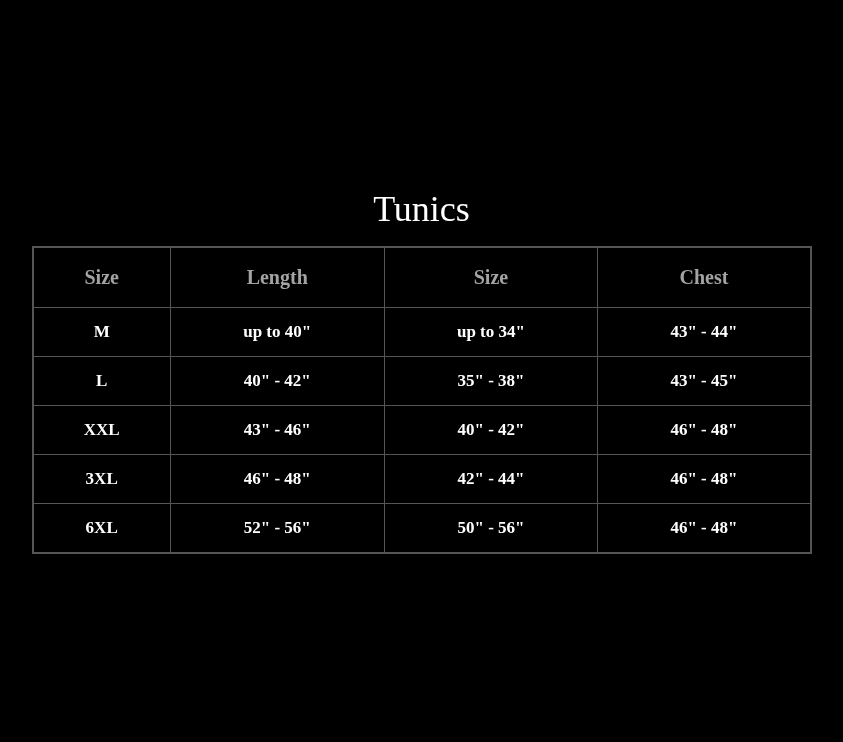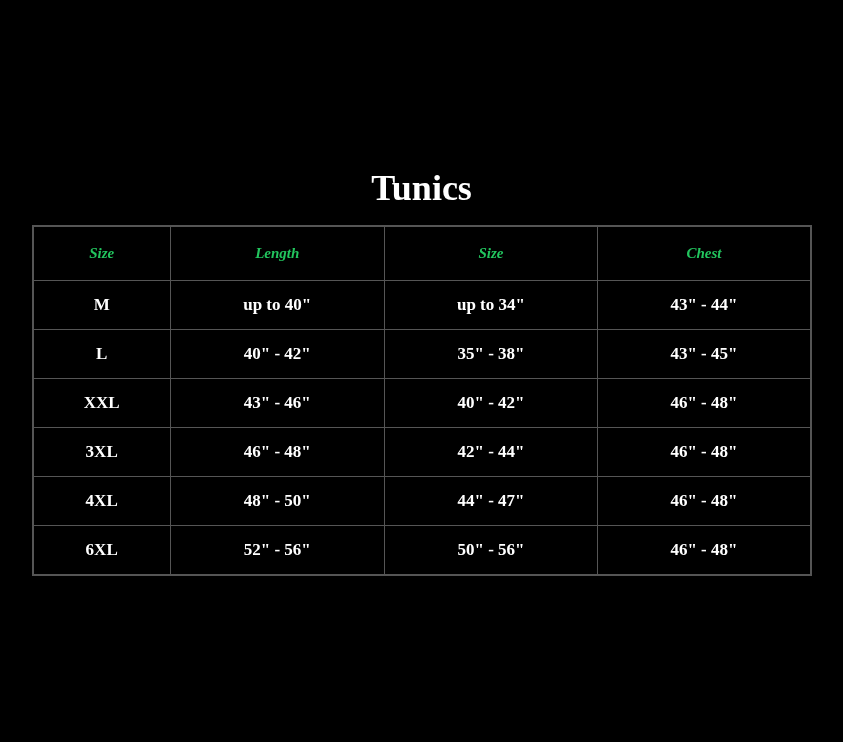--- a/index.html
+++ b/index.html
@@ -19,46 +19,45 @@
     }
 
     .container {
       width: 820px;
       padding: 20px;
     }
 
     .page-title {
       color: #ffffff;
       font-size: 36px;
-      font-weight: bold;
+      font-weight: normal;
       text-align: center;
       margin-bottom: 16px;
     }
 
     table {
       width: 100%;
       border-collapse: collapse;
       border: 2px solid #555555;
     }
 
     th, td {
       border: 1px solid #555555;
       text-align: center;
       padding: 14px 10px;
       color: #ffffff;
       font-size: 17px;
       font-weight: bold;
     }
 
     thead th {
-      color: #22c55e;
-      font-size: 15px;
+      color: #a3a3a3;
+      font-size: 20px;
       background-color: #000000;
       padding: 18px 10px;
-      font-style: italic;
     }
 
     tbody tr td {
       background-color: #000000;
     }
   </style>
 </head>
 <body>
 
 <div class="container">
@@ -92,26 +91,20 @@
           <td>40" - 42"</td>
           <td>46" - 48"</td>
         </tr>
         <tr>
           <td>3XL</td>
           <td>46" - 48"</td>
           <td>42" - 44"</td>
           <td>46" - 48"</td>
         </tr>
         <tr>
-          <td>4XL</td>
-          <td>48" - 50"</td>
-          <td>44" - 47"</td>
-          <td>46" - 48"</td>
-        </tr>
-        <tr>
           <td>6XL</td>
           <td>52" - 56"</td>
           <td>50" - 56"</td>
           <td>46" - 48"</td>
         </tr>
       </tbody>
   </table>
 </div>
 
 </body></html>

